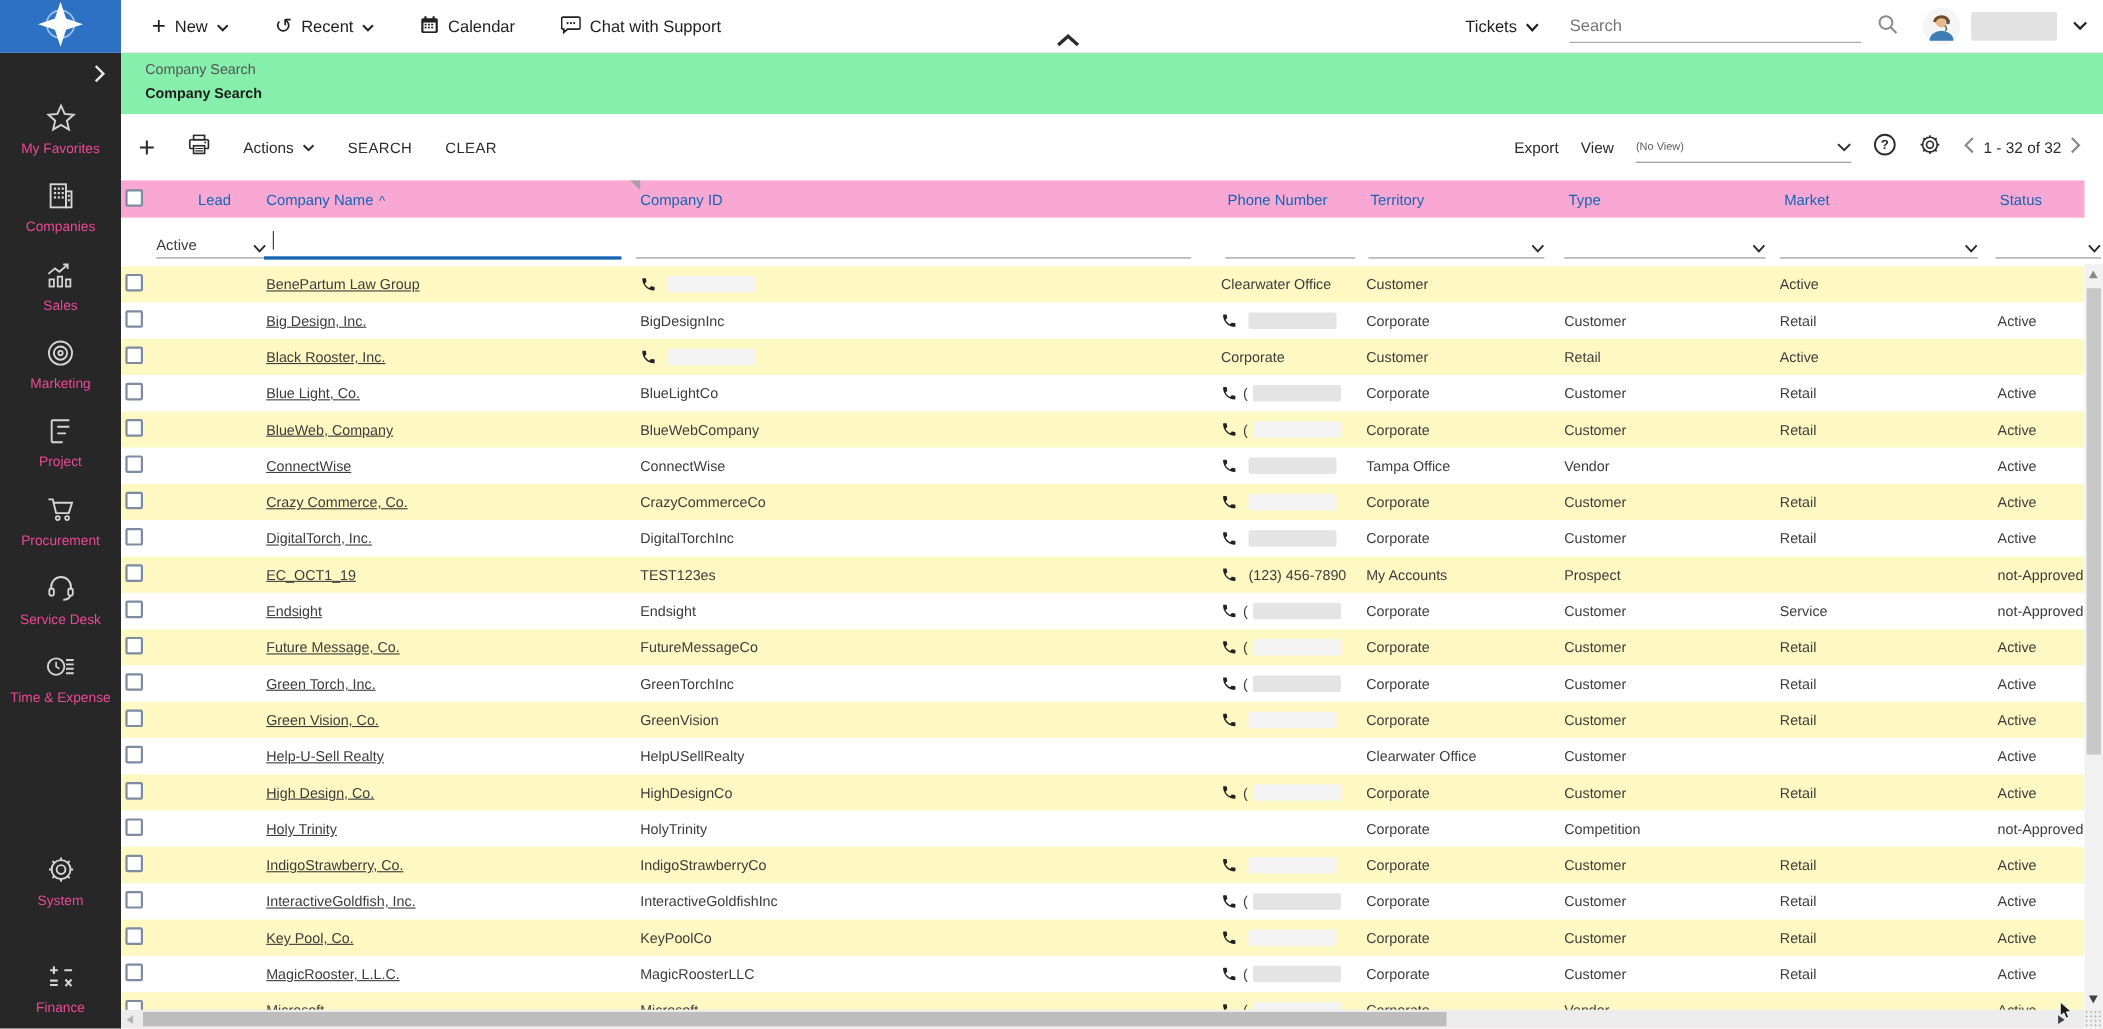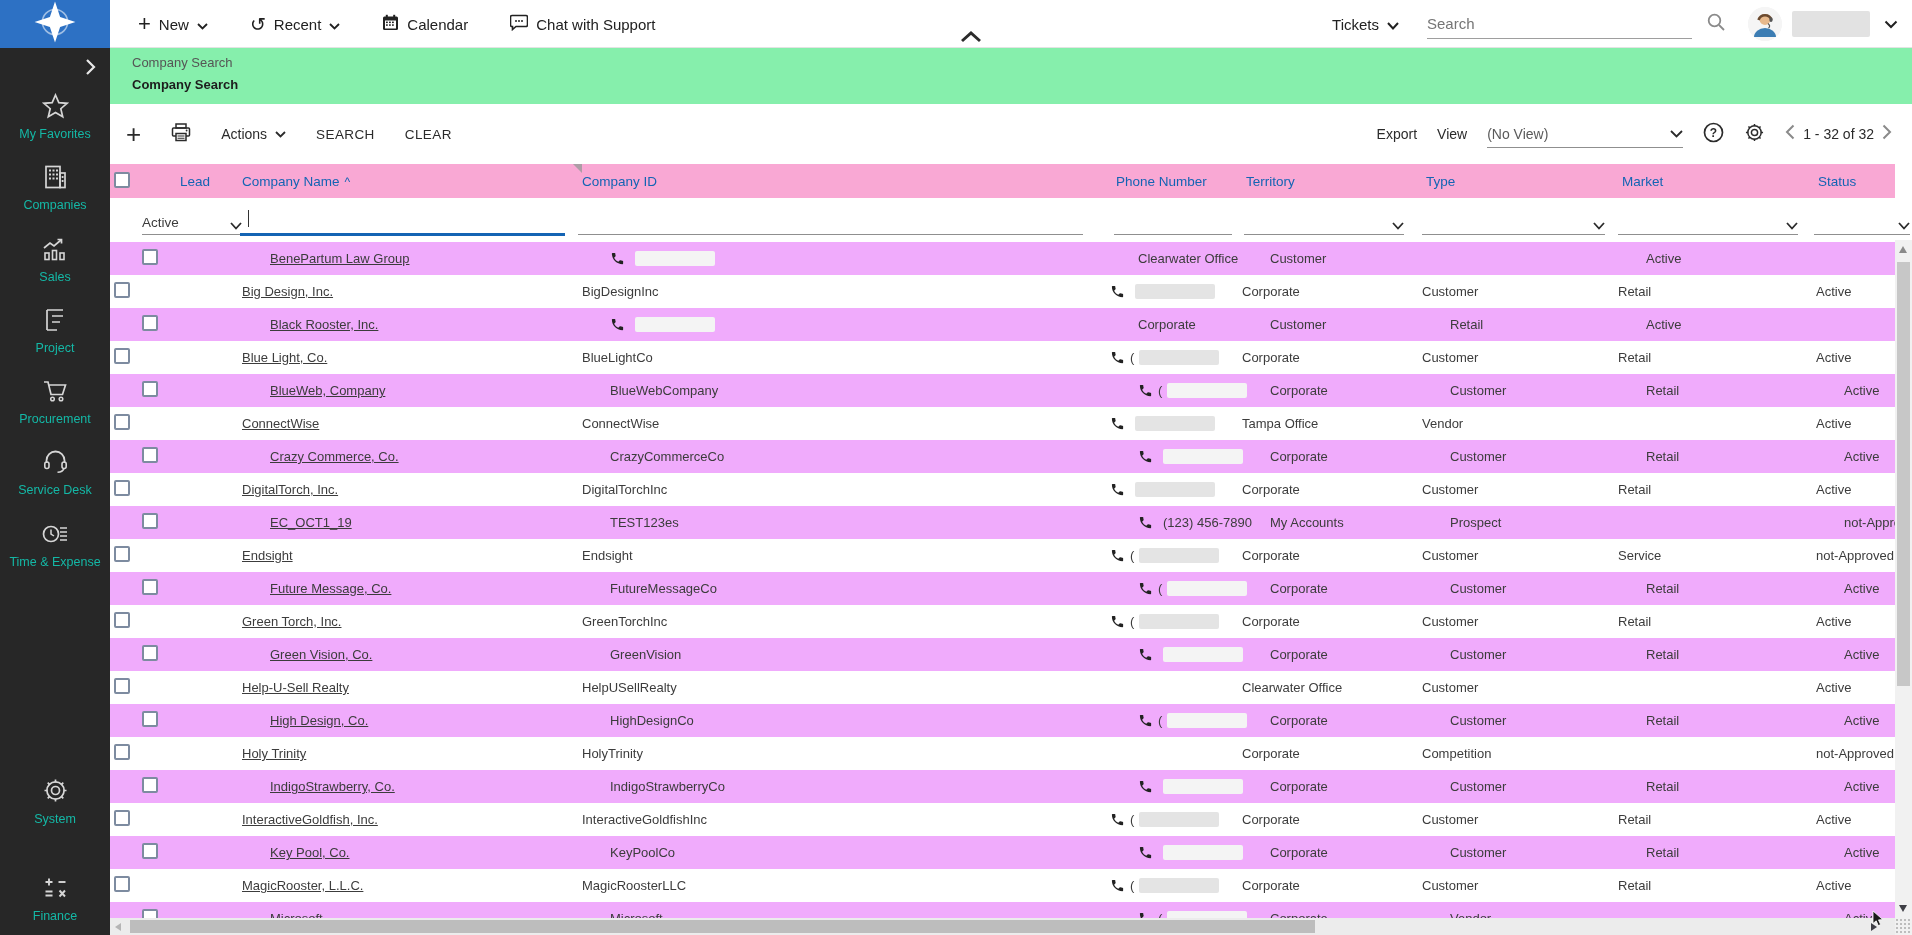--- a/index.html
+++ b/index.html
@@ -25,40 +25,40 @@
   .avatar { width:34px; height:34px; border-radius:50%; overflow:hidden; margin-right:10px; background:#f3f3f3; }
   .user-redacted { width:78px; height:26px; background:#e2e2e2; border-radius:2px; margin-right:14px; }
   .collapse-chev { position:absolute; left:958px; top:30px; }
 
   
   .sidebar { position:absolute; left:0; top:48px; width:110px; height:887px; background:#272727;
     display:flex; flex-direction:column; align-items:center; color:#e0e0e0; }
   .sb-expand { align-self:flex-end; margin:10px 14px 2px 0; cursor:pointer; }
   .sb-item { width:110px; display:flex; flex-direction:column; align-items:center; gap:7px;
     padding:11px 2px; cursor:pointer; text-align:center; }
-  .sb-label { font-size:12.5px; line-height:1.3; color:#14b8a6; }
+  .sb-label { font-size:12.5px; line-height:1.3; color:#ec4899; }
   .sb-system { margin-top:auto; margin-bottom:26px; }
   .sb-icon svg { display:block; }
 
   
   .crumb-band { position:absolute; left:110px; top:48px; width:1802px; height:56px; background:#86efac; }
   .crumb-path { position:absolute; left:22px; top:7px; font-size:13px; color:#555; }
   .crumb-title { position:absolute; left:22px; top:29px; font-size:13px; font-weight:bold; color:#1d1d1d; }
 
   
   .toolbar { position:absolute; left:110px; top:104px; width:1802px; height:60px; background:#fff; }
   .tb-left { position:absolute; left:16px; top:0; height:60px; display:flex; align-items:center; gap:30px; }
   .tb-plus { font-size:26px; color:#2b2b2b; font-weight:400; line-height:1; cursor:pointer; }
   .tb-actions { display:flex; align-items:center; gap:8px; font-size:14px; color:#2b2b2b; cursor:pointer; }
   .tb-caps { font-size:13.5px; letter-spacing:.4px; color:#2b2b2b; font-weight:500; cursor:pointer; }
   .tb-right { position:absolute; right:20px; top:0; height:60px; display:flex; align-items:center; gap:20px; }
   .tb-link { font-size:14px; color:#2b2b2b; cursor:pointer; }
   .view-select { display:flex; align-items:center; justify-content:space-between; width:196px;
     border-bottom:1px solid #8f8f8f; height:28px; cursor:pointer; }
-  .view-value { font-size:14px; color:#5a5a5a; }
+  .view-value { font-size:10px; color:#5a5a5a; }
   .pager { display:flex; align-items:center; gap:8px; }
   .pg-text { font-size:14px; color:#2b2b2b; }
 
   
   .grid-cols { display:grid; grid-template-columns:50px 78px 340px 528px 132px 180px 196px 198px 83px; }
   .grid-header { position:absolute; left:110px; top:164px; width:1785px; height:34px; align-items:center; background:#f9a8d4; }
   .hcell { font-size:13.5px; color:#1464b4; font-weight:500; padding-left:4px; white-space:nowrap; }
   .hcell.center { padding-left:20px; }
   .sort-caret { font-size:12px; color:#1464b4; margin-left:5px; }
   .checkbox { display:inline-block; width:16px; height:16px; border:2px solid #7d8ba0; border-radius:2px;
@@ -77,21 +77,21 @@
   .caret-bar { position:absolute; left:8px; bottom:6px; width:1px; height:17px; background:#333; }
   .id-filter { width:505px; margin-left:0; }
   .phone-filter { width:118px; margin-left:8px; }
   .terr-filter { width:160px; margin-left:6px; }
   .type-filter { width:183px; margin-left:4px; }
   .market-filter { width:180px; margin-left:4px; }
   .status-filter { width:96px; margin-left:2px; }
 
   .grid-body { position:absolute; left:110px; top:242px; width:1785px; height:693px; overflow:hidden; }
   .row { height:33px; align-items:center; }
-  .row.odd { background:#f0abfc;padding-left:28px; }
+  .row.odd { background:#fef9c3; }
   .row.even { background:#ffffff; }
   .cell { font-size:13px; color:#3c3c3c; padding-left:4px; white-space:nowrap; overflow:visible; }
   .link { color:#3c3c3c; text-decoration:underline; cursor:pointer; }
   .c-phone { display:flex; align-items:center; gap:5px; }
   .phone-icon { display:inline-flex; cursor:pointer; }
   .redacted { display:inline-block; width:80px; height:15px; border-radius:2px; }
   .row.odd .redacted { background:#f4f4f4; }
   .row.even .redacted { background:#e4e4e4; }
 
   
@@ -263,20 +263,30 @@
         <path d="M3 12 L9 7 L13 10 L20 4" fill="none" stroke="#d6d6d6" stroke-width="1.7"></path>
         <path d="M16.5 3.5 h4 v4" fill="none" stroke="#d6d6d6" stroke-width="1.7"></path>
         <rect x="4" y="17" width="4" height="6.5" fill="none" stroke="#d6d6d6" stroke-width="1.6"></rect>
         <rect x="11.5" y="14.5" width="4" height="9" fill="none" stroke="#d6d6d6" stroke-width="1.6"></rect>
         <rect x="19" y="17" width="4" height="6.5" fill="none" stroke="#d6d6d6" stroke-width="1.6"></rect>
       </svg>
     </span>
     <span class="sb-label">Sales</span>
   </div>
 
+  <div class="sb-item">
+    <span class="sb-icon">
+      <svg width="26" height="26" viewBox="0 0 26 26">
+        <circle cx="13" cy="13" r="10.5" fill="none" stroke="#d6d6d6" stroke-width="1.7"></circle>
+        <circle cx="13" cy="13" r="6" fill="none" stroke="#d6d6d6" stroke-width="1.7"></circle>
+        <circle cx="13" cy="13" r="2" fill="none" stroke="#d6d6d6" stroke-width="1.7"></circle>
+      </svg>
+    </span>
+    <span class="sb-label">Marketing</span>
+  </div>
 
   <div class="sb-item">
     <span class="sb-icon">
       <svg width="26" height="26" viewBox="0 0 26 26">
         <path d="M5 3 v20" stroke="#d6d6d6" stroke-width="1.7"></path>
         <path d="M5 3 h16 M10 9 h11 M10 15 h8 M5 23 h10" stroke="#d6d6d6" stroke-width="1.7" fill="none"></path>
       </svg>
     </span>
     <span class="sb-label">Project</span>
   </div>

